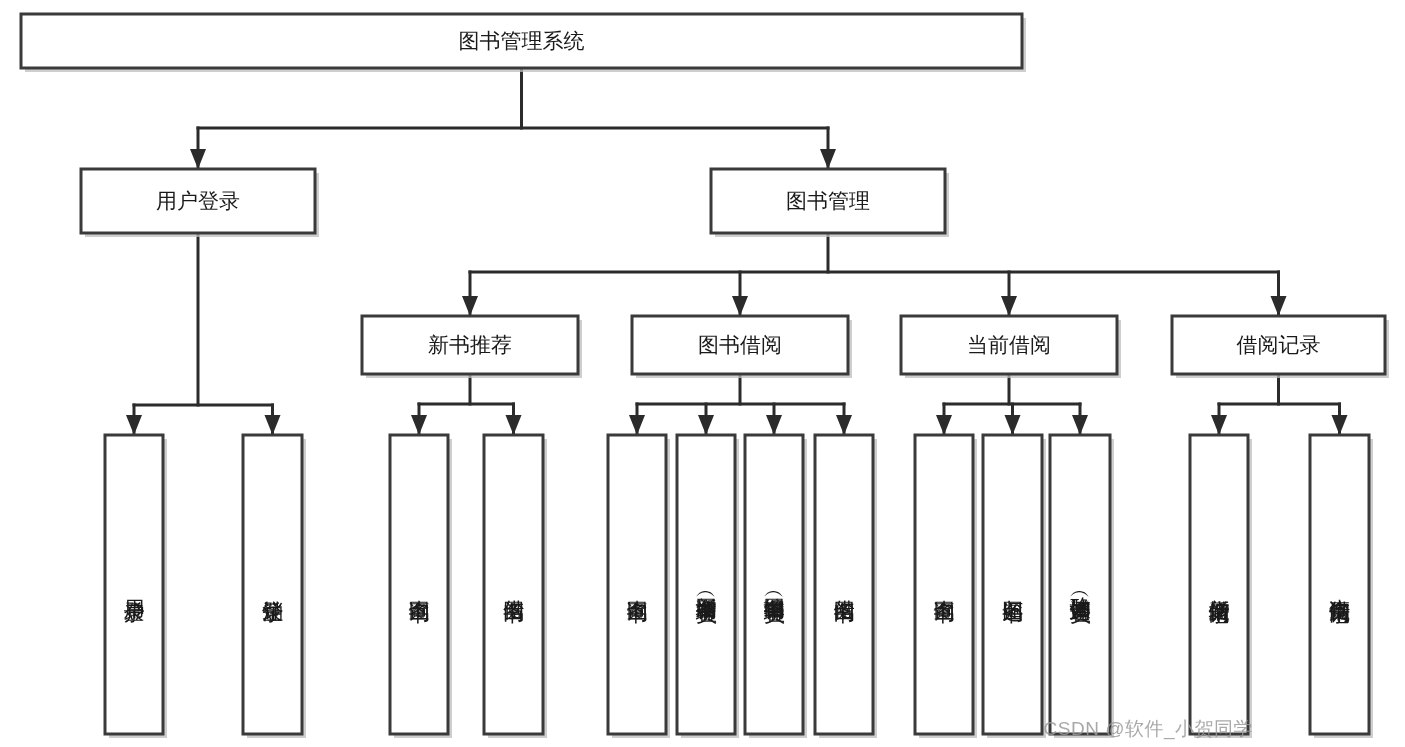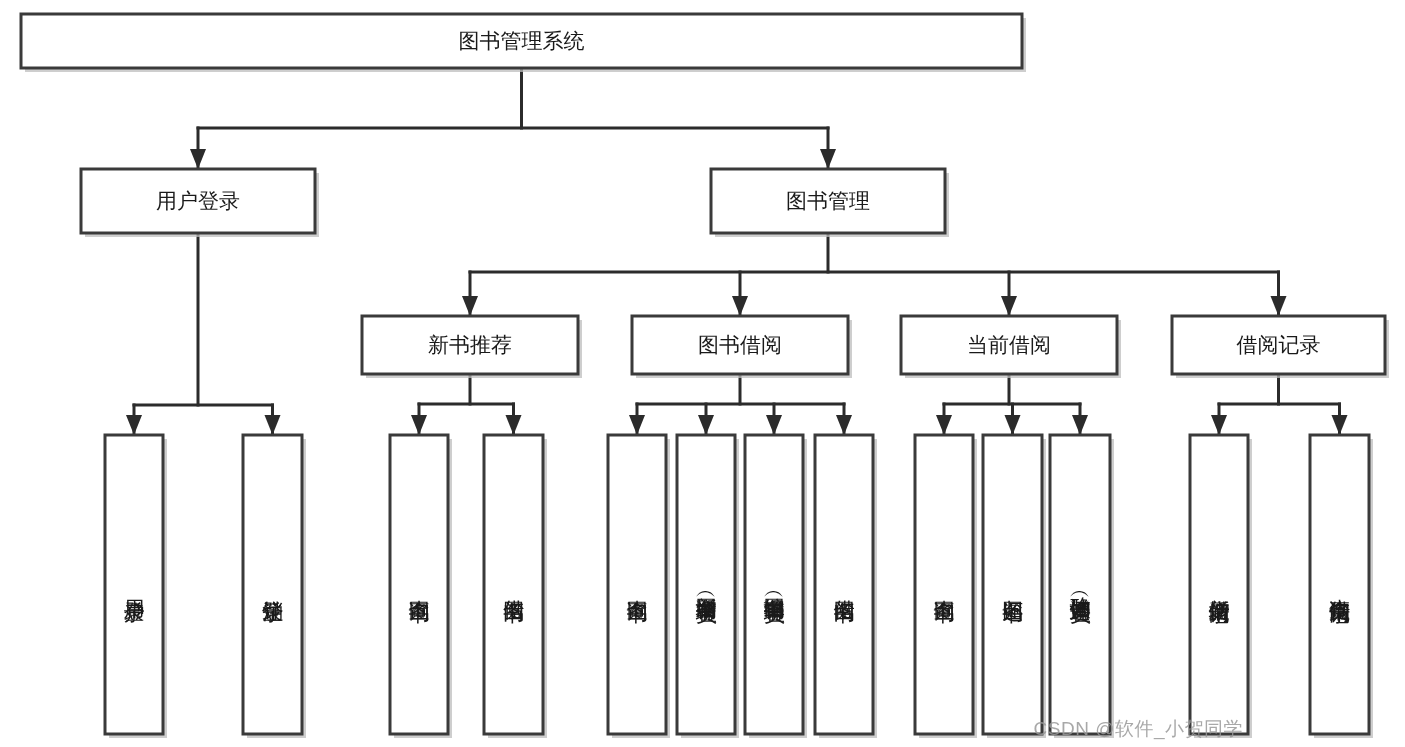--- a/index.html
+++ b/index.html
@@ -64,21 +64,21 @@
     line-height: 1.08;
     color: #1a1a1a;
     writing-mode: vertical-rl;
     text-orientation: upright;
     letter-spacing: 1px;
     pointer-events: none;
     box-sizing: border-box;
   }
   .watermark {
     position: absolute;
-    right: 14px;
+    right: 4px;
     bottom: 5px;
     font-family: "Liberation Sans", "DejaVu Sans", sans-serif;
     font-size: 19px;
     color: #9a9a9a;
     opacity: 0.85;
     letter-spacing: 0.5px;
     white-space: nowrap;
   }
 </style>
 </head>

